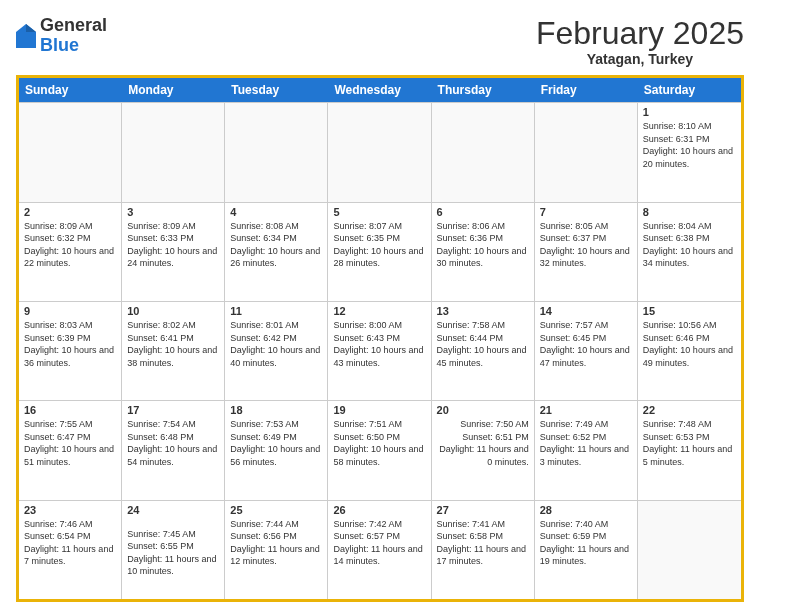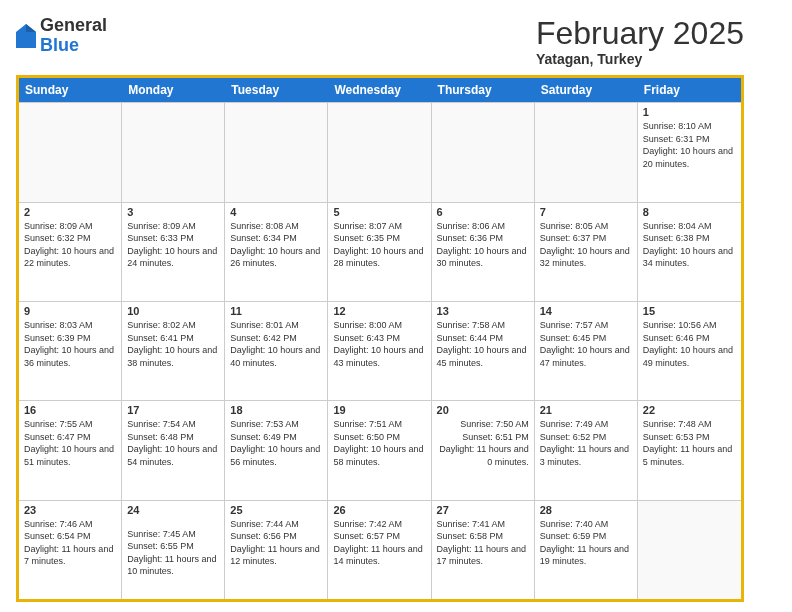--- a/index.html
+++ b/index.html
@@ -33,21 +33,21 @@
       font-weight: bold;
       line-height: 1.1;
     }
     .logo-general { color: #333; }
     .logo-blue { color: #2176d2; }
     .logo-icon {
       width: 20px;
       height: 24px;
     }
     .title-block {
-      text-align: left;
+      text-align: center;
     }
     .month-title {
       font-size: 32px;
       font-weight: normal;
       color: #333;
       line-height: 1.1;
     }
     .subtitle {
       font-size: 14px;
       color: #333;
@@ -128,22 +128,22 @@
     </div>
   </div>
 
   <div class="calendar">
     <div class="cal-header" id="cal-header">
         <div class="cal-header-cell">Sunday</div>
         <div class="cal-header-cell">Monday</div>
         <div class="cal-header-cell">Tuesday</div>
         <div class="cal-header-cell">Wednesday</div>
         <div class="cal-header-cell">Thursday</div>
+        <div class="cal-header-cell">Friday</div>
         <div class="cal-header-cell">Saturday</div>
-        <div class="cal-header-cell">Friday</div>
       </div>
     <div class="cal-body" id="cal-body">
         <div class="cal-row">
           <div class="cal-cell empty"></div>
           <div class="cal-cell empty"></div>
           <div class="cal-cell empty"></div>
           <div class="cal-cell empty"></div>
           <div class="cal-cell empty"></div>
           <div class="cal-cell empty"></div>
           <div class="cal-cell">

